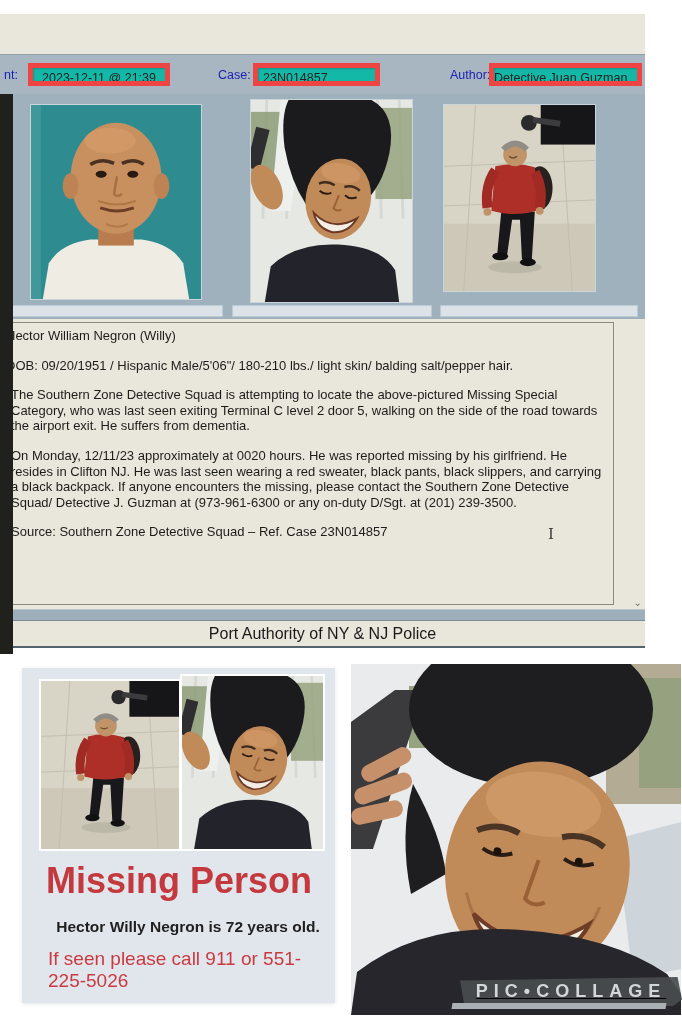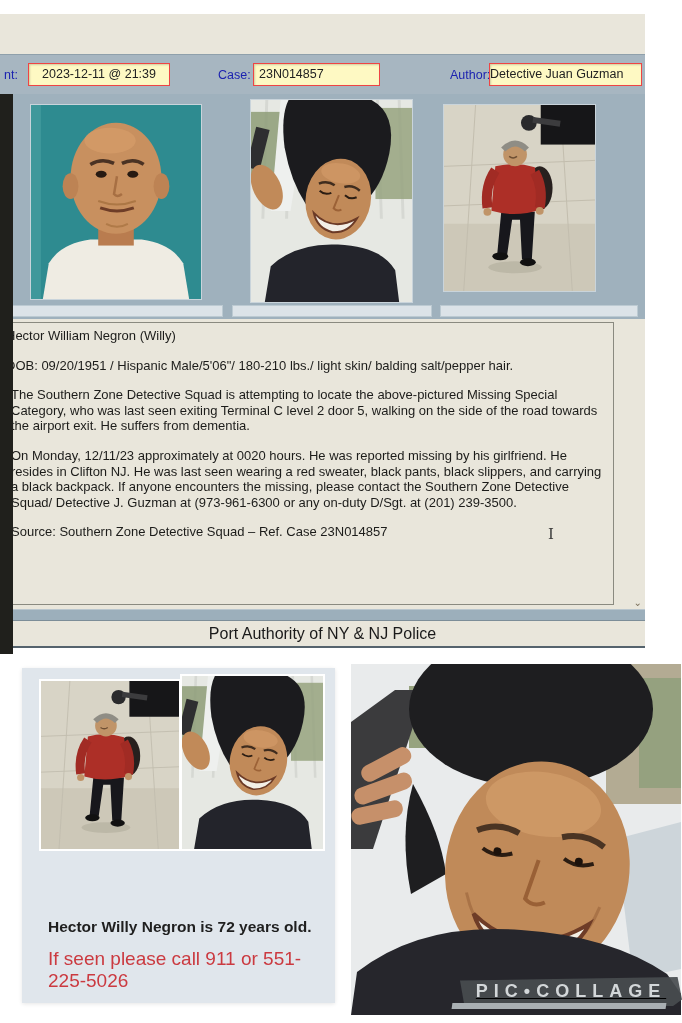--- a/index.html
+++ b/index.html
@@ -18,21 +18,21 @@
   }
   .b-toolbar {
     position:absolute; left:0; top:40px; width:645px; height:40px; background:#a7b6c1;
     border-top:1px solid #8fa0ab;
   }
   .lbl { position:absolute; top:13px; color:#1c23b0; font-size:12.5px; }
   .lbl-incident { left:4px; }
   .lbl-case { left:218px; }
   .lbl-author { left:450px; }
   .field {
-    position:absolute; top:8px; height:23px; background:#fef9c3; border:1px solid #ef4444;
+    position:absolute; top:8px; height:23px; background:#14b8a6; border:5px solid #ef4444;
     font-size:12.5px; color:#222; line-height:21px; box-shadow:inset 1px 1px 2px rgba(0,0,0,0.18);
     white-space:nowrap; overflow:hidden;
   }
   .field-date { left:28px; width:142px; text-align:center; }
   .field-case { left:253px; width:127px; padding-left:5px; }
   .field-author { left:489px; width:153px; }
 
   .b-photos { position:absolute; left:0; top:80px; width:645px; height:225px; background:#9fb1bd; }
   .photo-frame { position:absolute; border:1px solid #c9d4db; background:#888; overflow:hidden; }
   .frame-mugshot { left:30px; top:10px; width:172px; height:196px; }
@@ -78,21 +78,21 @@
   .flyer-photo { position:absolute; background:#fff; padding:2px; }
   .flyer-photo svg { display:block; }
   .flyer-photo-cctv { left:17px; top:11px; }
   .flyer-photo-car  { left:158px; top:6px; }
   .flyer-title {
     position:absolute; left:24px; top:192px; width:280px; color:#c4393e;
     font-size:36px; font-weight:bold; letter-spacing:0px;
   }
   .flyer-age {
     position:absolute; left:26px; top:250px; width:280px; color:#1f1f1f;
-    font-size:15.5px; font-weight:bold;
+    font-size:15.5px; font-weight:bold;text-align:center;
   }
   .flyer-contact {
     position:absolute; left:26px; top:280px; width:290px; color:#cb3a40;
     font-size:19px; font-weight:500;
   }
 
   
   .closeup { position:absolute; left:351px; top:664px; width:330px; height:351px; overflow:hidden; }
   .closeup svg { display:block; width:100%; height:100%; }
 
@@ -281,20 +281,21 @@
     <div class="flyer-photo flyer-photo-cctv">
       <svg width="138" height="168" preserveAspectRatio="none" viewBox="0 0 153 188">
           <use href="#ph-cctv"></use>
         </svg>
     </div>
     <div class="flyer-photo flyer-photo-car">
       <svg width="141" height="173" preserveAspectRatio="none" viewBox="0 0 163 204">
           <use href="#ph-car"></use>
         </svg>
     </div>
+    <div class="flyer-title">Missing Person</div>
     <div class="flyer-age">Hector Willy Negron is 72 years old.</div>
     <div class="flyer-contact">If seen please call 911 or 551-225-5026</div>
   </div>
 
   <div class="closeup">
     <svg preserveAspectRatio="none" viewBox="0 0 330 351">
         <use href="#ph-closeup"></use>
       </svg>
   </div>
 

